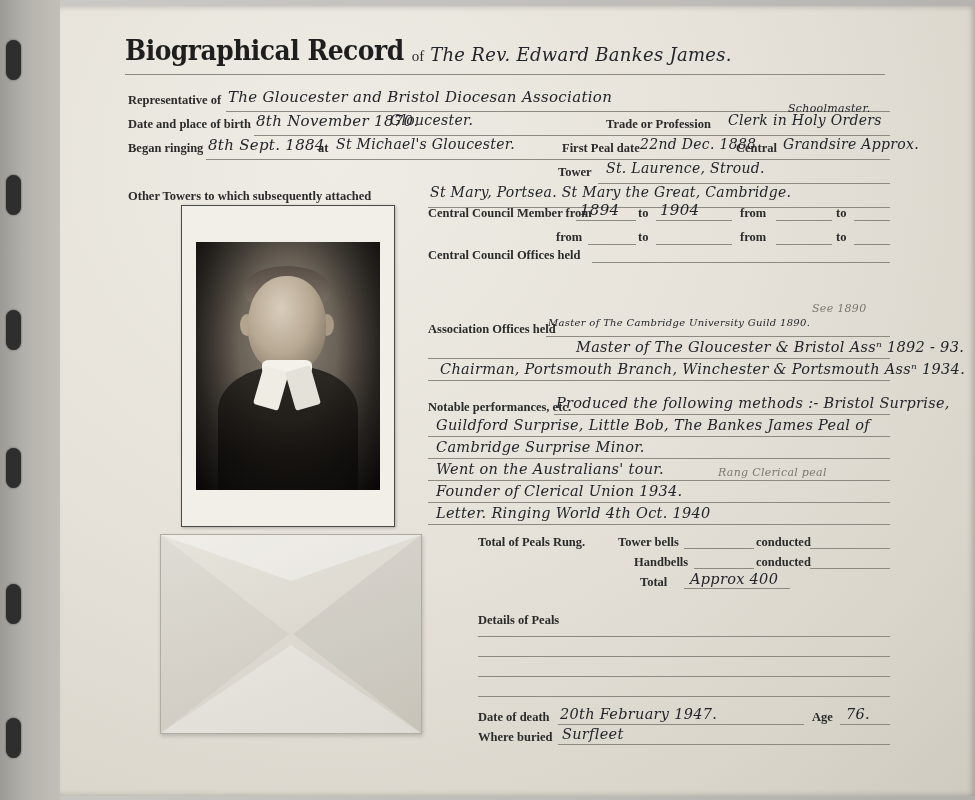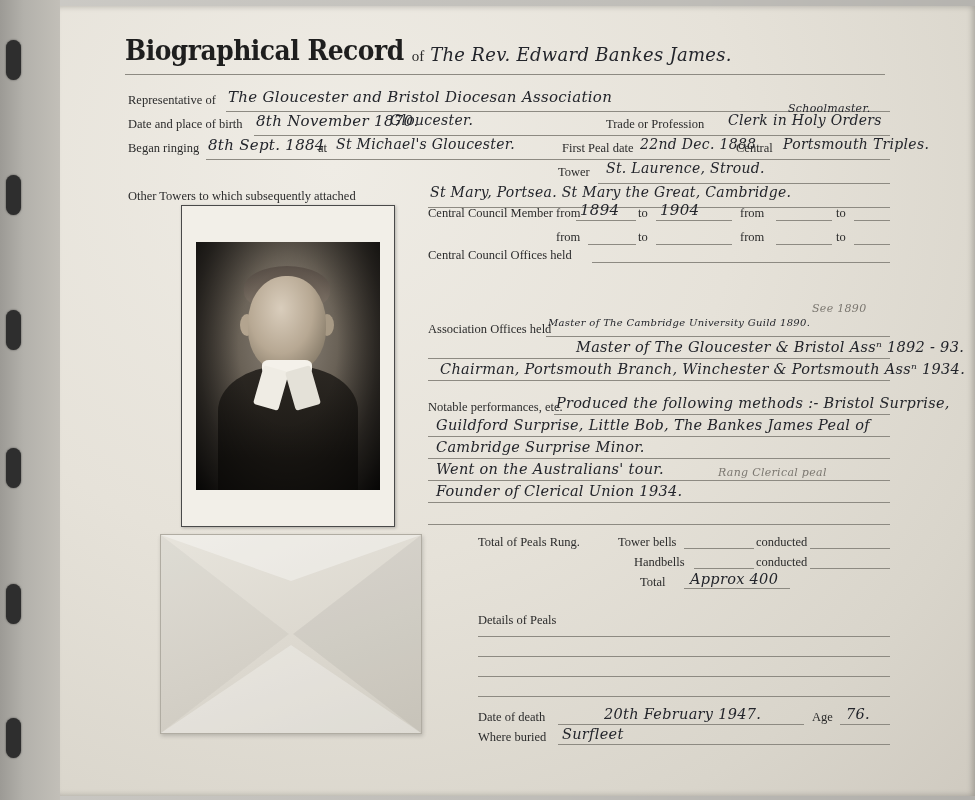--- a/index.html
+++ b/index.html
@@ -55,20 +55,21 @@
   .punch-hole.h3 { top: 310px; }
   .punch-hole.h4 { top: 448px; }
   .punch-hole.h5 { top: 584px; }
   .punch-hole.h6 { top: 718px; }
 
   
   .printed {
     font-family: "Liberation Serif", serif;
     color: #2b2b2b;
     font-size: 12.5px;
+    font-weight: bold;
   }
   .hand {
     font-family: "DejaVu Serif", serif;
     font-style: italic;
     color: #23252b;
     letter-spacing: 0.3px;
   }
   .rule {
     position: absolute;
     height: 0;
@@ -329,21 +330,21 @@
   </div>
 
   <div class="hdr-row" style="top:138px;">
     <span class="lbl printed" style="left:0;">Began ringing</span>
     <span class="val hand" style="left:80px;">8th Sept. 1884</span>
     <span class="lbl printed" style="left:190px;">at</span>
     <span class="val hand" style="left:208px; font-size:14px;">St Michael's Gloucester.</span>
     <span class="lbl printed" style="left:434px;">First Peal date</span>
     <span class="val hand" style="left:512px; font-size:14px;">22nd Dec. 1888</span>
     <span class="lbl printed" style="left:608px;">Central</span>
-    <span class="val hand" style="left:655px; font-size:14px;">Portsmouth Triples.</span>
+    <span class="val hand" style="left:655px; font-size:14px;">Grandsire Approx.</span>
     <span class="underline" style="left:78px; width:684px;"></span>
   </div>
 
   <div class="hdr-row" style="top:186px;">
     <span class="lbl printed" style="left:0;">Other Towers to which subsequently attached</span>
     <span class="val hand" style="left:302px; font-size:14px;">St Mary, Portsea.   St Mary the Great, Cambridge.</span>
     <span class="underline" style="left:300px; width:462px;"></span>
   </div>
 
   <div class="hdr-row" style="top:162px;">
@@ -425,20 +426,21 @@
     <span class="val hand" style="left:8px; top:43px; font-size:14.5px;">Cambridge Surprise Minor.</span>
     <span class="line" style="left:0; top:62px; width:462px;"></span>
 
     <span class="val hand" style="left:8px; top:65px; font-size:14.5px;">Went on the Australians' tour.</span>
     <span class="faint hand" style="position:absolute; left:290px; top:70px;">Rang Clerical peal</span>
     <span class="line" style="left:0; top:84px; width:462px;"></span>
 
     <span class="val hand" style="left:8px; top:87px; font-size:14.5px;">Founder of Clerical Union 1934.</span>
     <span class="line" style="left:0; top:106px; width:462px;"></span>
 
+    <span class="val hand" style="left:8px; top:109px; font-size:14.5px;">Letter. Ringing World 4th Oct. 1940</span>
     <span class="line" style="left:0; top:128px; width:462px;"></span>
   </div>
 
   <div class="rc" style="left:478px; top:532px; width:412px; height:60px;">
     <span class="lbl printed" style="left:0; top:3px;">Total of Peals Rung.</span>
     <span class="lbl printed" style="left:140px; top:3px;">Tower bells</span>
     <span class="lbl printed" style="left:278px; top:3px;">conducted</span>
     <span class="line" style="left:206px; top:16px; width:70px;"></span>
     <span class="line" style="left:332px; top:16px; width:80px;"></span>
 
@@ -455,21 +457,21 @@
   <div class="rc" style="left:478px; top:610px; width:412px; height:90px;">
     <span class="lbl printed" style="left:0; top:3px;">Details of Peals</span>
     <span class="line" style="left:0; top:26px; width:412px;"></span>
     <span class="line" style="left:0; top:46px; width:412px;"></span>
     <span class="line" style="left:0; top:66px; width:412px;"></span>
     <span class="line" style="left:0; top:86px; width:412px;"></span>
   </div>
 
   <div class="rc" style="left:478px; top:706px; width:412px; height:46px;">
     <span class="lbl printed" style="left:0; top:4px;">Date of death</span>
-    <span class="val hand" style="left:82px; top:0px; font-size:14.5px;margin-left:44px;">20th February 1947.</span>
+    <span class="val hand" style="left:82px; top:0px; font-size:14.5px;">20th February 1947.</span>
     <span class="lbl printed" style="left:334px; top:4px;">Age</span>
     <span class="val hand" style="left:368px; top:0px; font-size:14.5px;">76.</span>
     <span class="line" style="left:80px; top:18px; width:246px;"></span>
     <span class="line" style="left:362px; top:18px; width:50px;"></span>
 
     <span class="lbl printed" style="left:0; top:24px;">Where buried</span>
     <span class="val hand" style="left:84px; top:20px; font-size:14.5px;">Surfleet</span>
     <span class="line" style="left:80px; top:38px; width:332px;"></span>
   </div>
 

